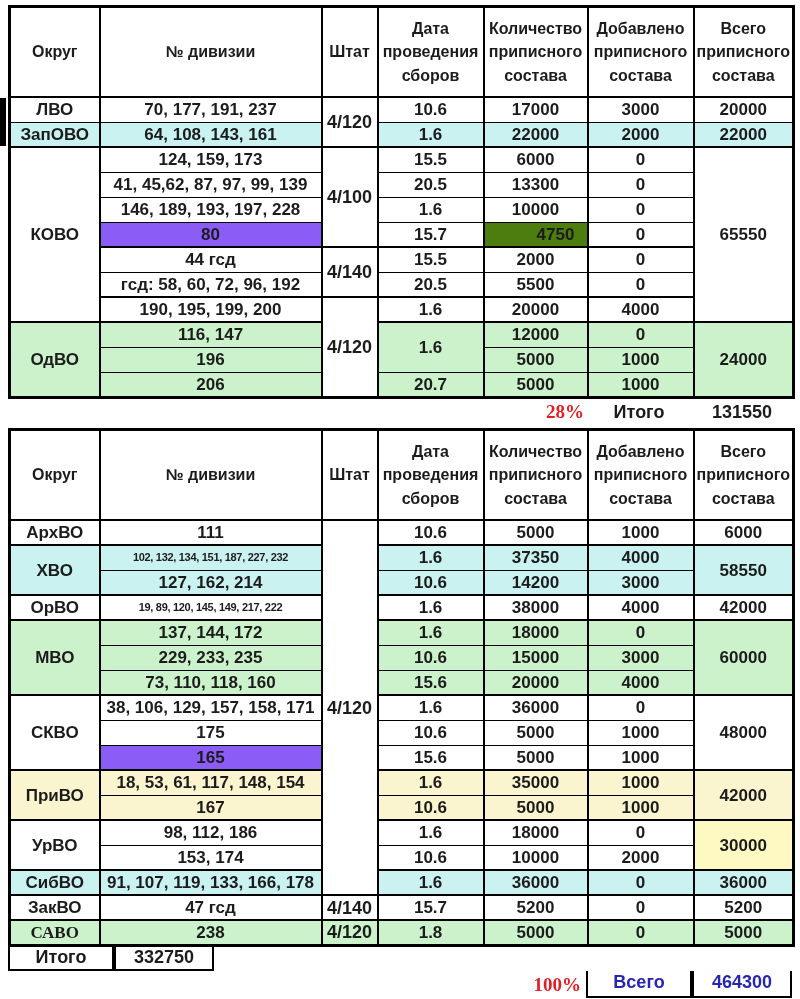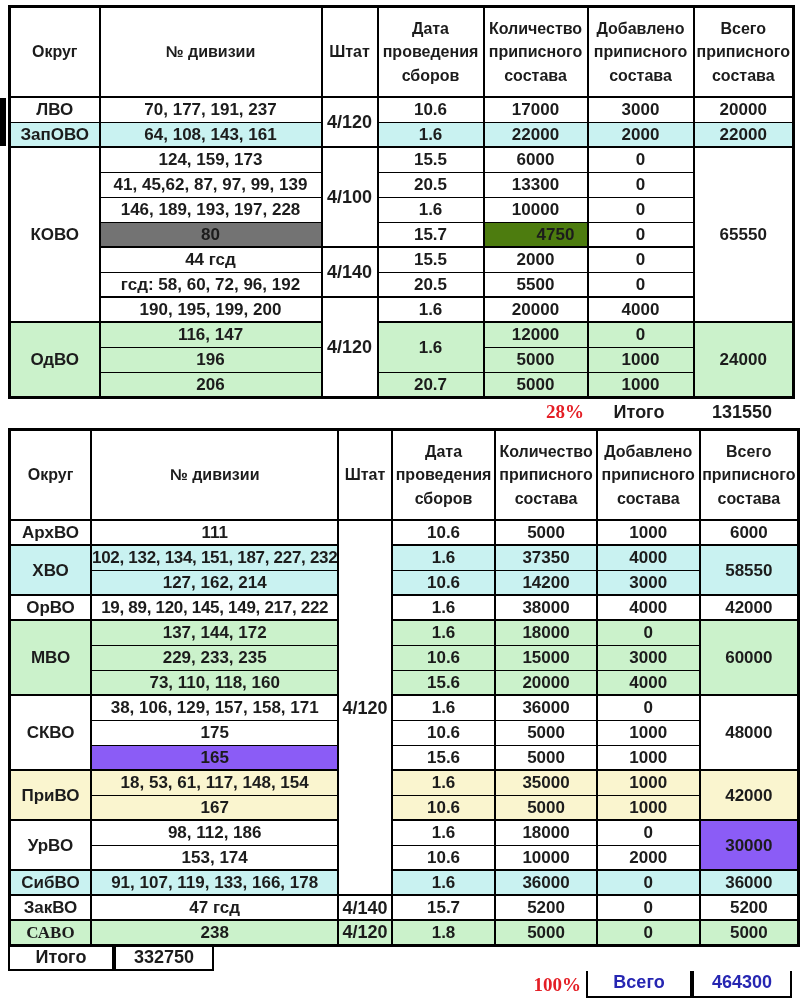--- a/index.html
+++ b/index.html
@@ -10,21 +10,21 @@
   table.grid.upper {top:5px;}
   table.grid.lower {top:428px;}
   .grid th,.grid td {border:1px solid #000;border-left-width:2px;border-right-width:2px;
        padding:0;text-align:center;vertical-align:middle;font-weight:bold;color:#1c1c1c;
        white-space:nowrap;line-height:1;overflow:visible;}
   .grid th {height:88px;white-space:pre-line;font-size:16px;line-height:1.45;
        border-bottom-width:2px;background:#fff;}
   .grid tbody tr {height:25px;}
   .grid td {font-size:17px;}
   .grid tr.thick td {border-top-width:2px;}
-  .grid td.small {font-size:17px;letter-spacing:-0.3px;}
+  .grid td.small {font-size:11px;letter-spacing:-0.3px;}
   .grid td[data-name="shtat-cell"] {font-size:18px;}
   
   .footer1 {position:absolute;left:8px;top:399px;width:784px;height:26px;display:flex;
             align-items:center;font-weight:bold;}
   .f-sp {width:474px;}
   .f-pct {width:104px;text-align:right;box-sizing:border-box;padding-right:2px;}
   .f-lbl {width:106px;text-align:center;font-size:18px;}
   .f-val {width:100px;text-align:center;font-size:18px;}
   
   .footer2 {position:absolute;left:8px;top:944px;width:784px;}
@@ -107,21 +107,21 @@
             <td data-name="count-cell" style="background: rgb(255, 255, 255);">13300</td>
             <td data-name="added-cell" style="background: rgb(255, 255, 255);">0</td>
           </tr>
           <tr data-name="table-row">
             <td data-name="divisions-cell" style="background: rgb(255, 255, 255);">146, 189, 193, 197, 228</td>
             <td data-name="date-cell" style="background: rgb(255, 255, 255);">1.6</td>
             <td data-name="count-cell" style="background: rgb(255, 255, 255);">10000</td>
             <td data-name="added-cell" style="background: rgb(255, 255, 255);">0</td>
           </tr>
           <tr data-name="table-row">
-            <td data-name="divisions-cell" style="background: #737373; margin-top: 7px;">80</td>
+            <td data-name="divisions-cell" style="background: #8b5cf6; margin-top: 7px;">80</td>
             <td data-name="date-cell" style="background: rgb(255, 255, 255);">15.7</td>
             <td data-name="count-cell" style="background: #4d7c0f; padding-left: 40px;">4750</td>
             <td data-name="added-cell" style="background: rgb(255, 255, 255);">0</td>
           </tr>
           <tr class="thick" data-name="table-row">
             <td data-name="divisions-cell" style="background: rgb(255, 255, 255);">44 гсд</td>
             <td rowspan="2" data-name="shtat-cell" style="background: rgb(255, 255, 255);">4/140</td>
             <td data-name="date-cell" style="background: rgb(255, 255, 255);">15.5</td>
             <td data-name="count-cell" style="background: rgb(255, 255, 255);">2000</td>
             <td data-name="added-cell" style="background: rgb(255, 255, 255);">0</td>
@@ -274,21 +274,21 @@
             <td data-name="date-cell" style="background: rgb(250, 245, 207);">10.6</td>
             <td data-name="count-cell" style="background: rgb(250, 245, 207);">5000</td>
             <td data-name="added-cell" style="background: rgb(250, 245, 207);">1000</td>
           </tr>
           <tr class="thick" data-name="table-row">
             <td rowspan="2" data-name="district-cell" style="background: rgb(255, 255, 255);">УрВО</td>
             <td data-name="divisions-cell" style="background: rgb(255, 255, 255);">98, 112, 186</td>
             <td data-name="date-cell" style="background: rgb(255, 255, 255);">1.6</td>
             <td data-name="count-cell" style="background: rgb(255, 255, 255);">18000</td>
             <td data-name="added-cell" style="background: rgb(255, 255, 255);">0</td>
-            <td rowspan="2" data-name="total-cell" style="background: #8b5cf6;">30000</td>
+            <td rowspan="2" data-name="total-cell" style="background: #fef9c3;">30000</td>
           </tr>
           <tr data-name="table-row">
             <td data-name="divisions-cell" style="background: rgb(255, 255, 255);">153, 174</td>
             <td data-name="date-cell" style="background: rgb(255, 255, 255);">10.6</td>
             <td data-name="count-cell" style="background: rgb(255, 255, 255);">10000</td>
             <td data-name="added-cell" style="background: rgb(255, 255, 255);">2000</td>
           </tr>
           <tr class="thick" data-name="table-row">
             <td data-name="district-cell" style="background: rgb(201, 242, 241);">СибВО</td>
             <td data-name="divisions-cell" style="background: rgb(201, 242, 241);">91, 107, 119, 133, 166, 178</td>

